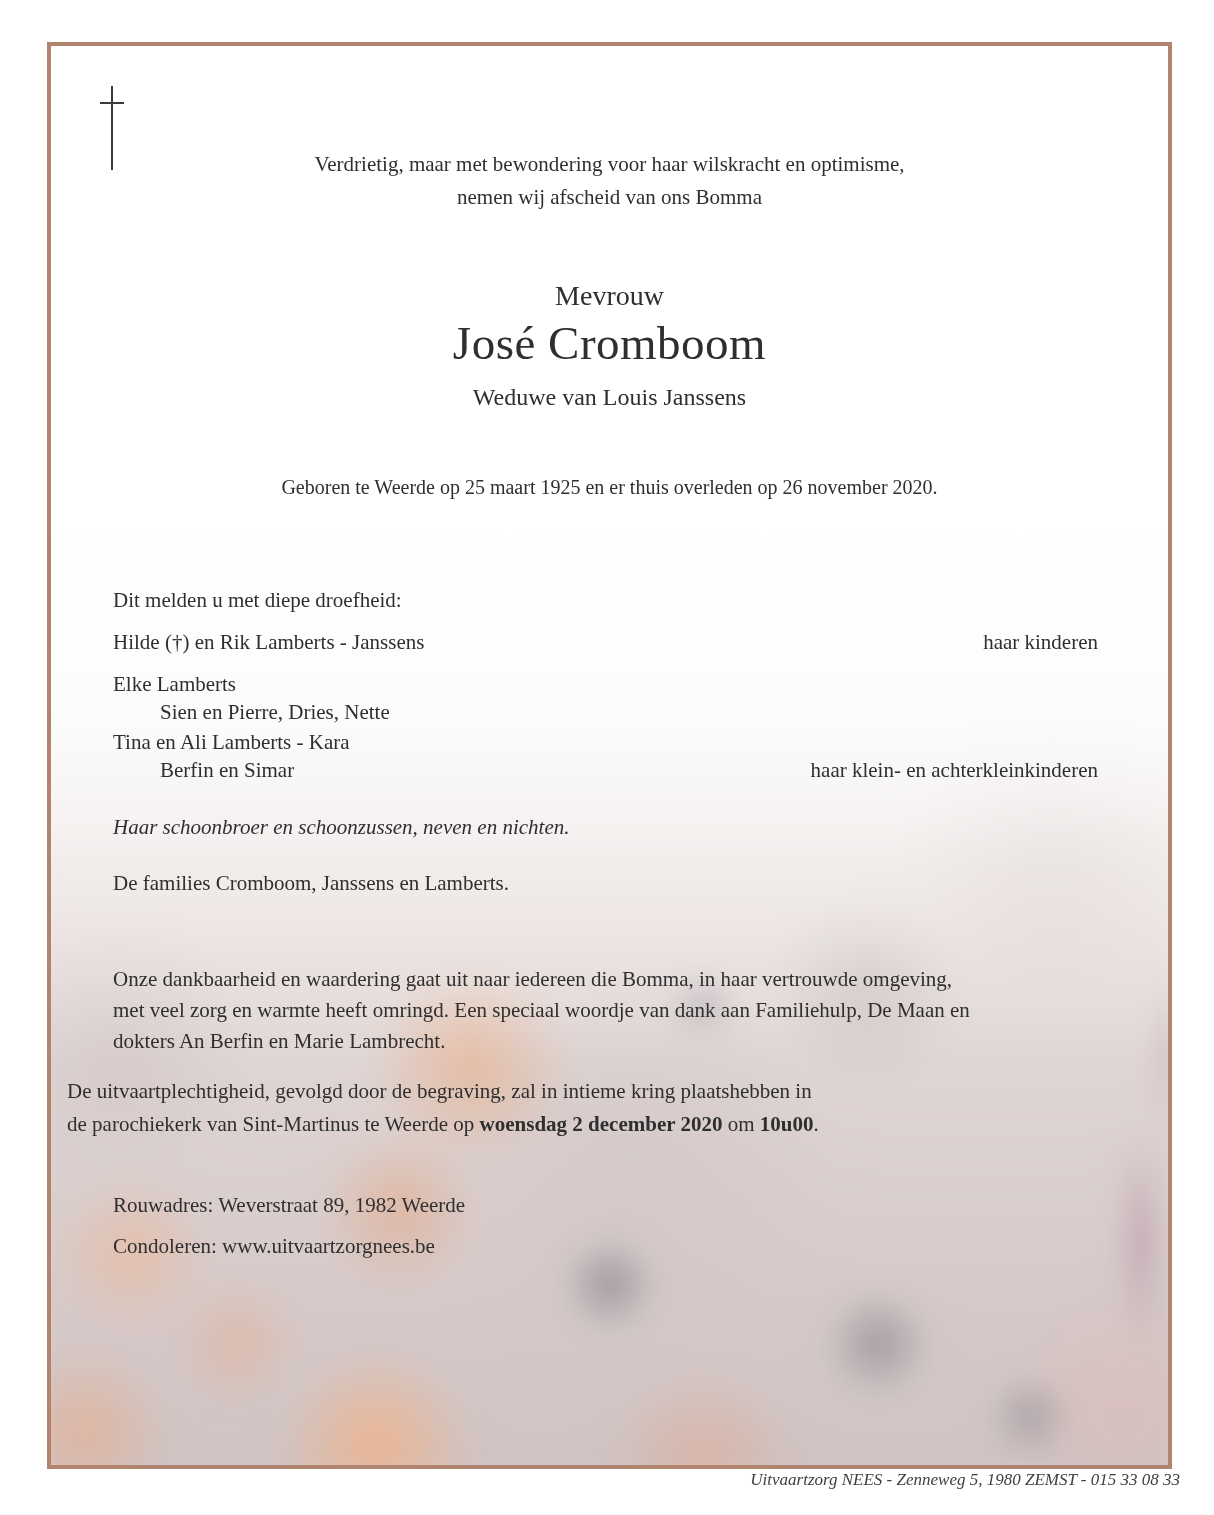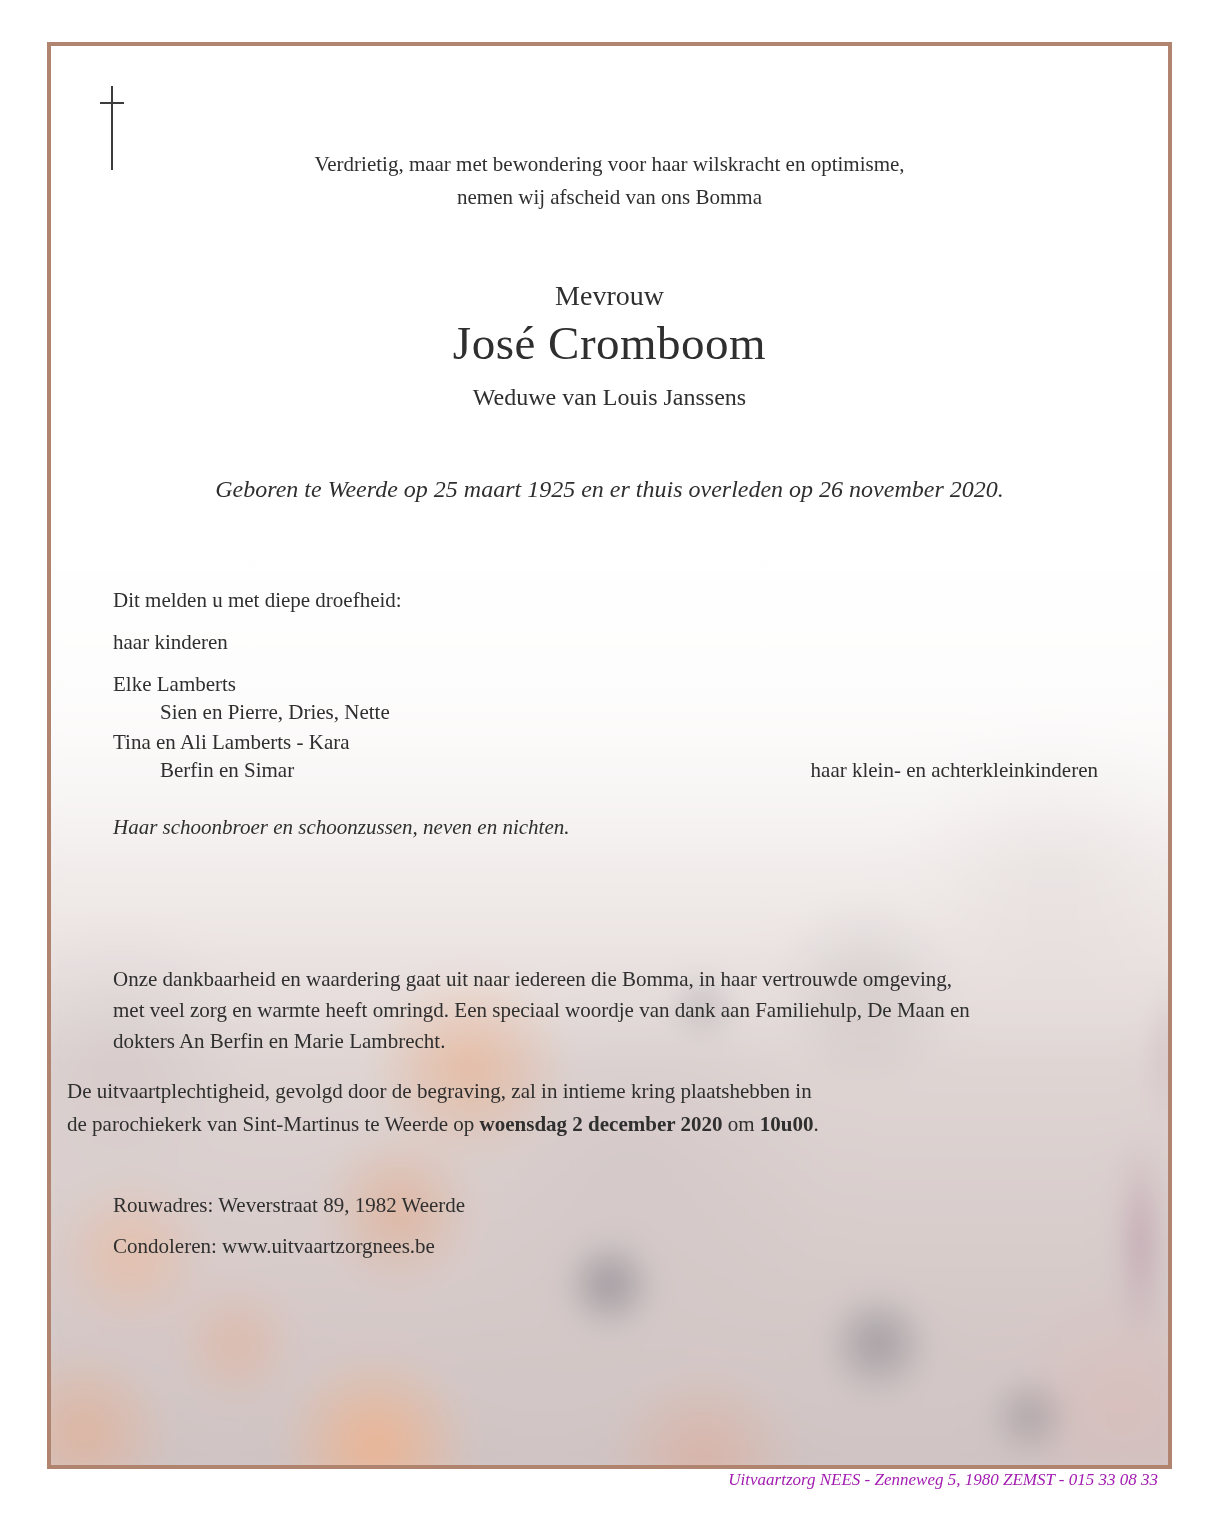--- a/index.html
+++ b/index.html
@@ -74,21 +74,21 @@
     content: ""; position: absolute;
     left: 0; top: 16px; width: 24px; height: 2px; background: #3c3c3c;
   }
 
   .centered { position: absolute; left: 0; right: 0; text-align: center; }
 
   .opening   { top: 102px; font-size: 21px; line-height: 33px; }
   .salutation{ top: 234px; font-size: 28px; }
   .deceased  { top: 270px; font-size: 47px; font-weight: normal; letter-spacing: 0.5px; }
   .widow     { top: 338px; font-size: 24px; }
-  .dates     { top: 430px; font-size: 24px; font-style: italic; }
+  .dates     { top: 430px; font-size: 20px; }
 
   .row {
     position: absolute; left: 62px; right: 70px;
     font-size: 21px;
     display: flex; justify-content: space-between; align-items: baseline;
   }
   .row .indent { padding-left: 47px; }
 
   .intro     { top: 542px; }
   .rel-0     { top: 584px; }
@@ -108,22 +108,22 @@
     position: absolute; left: 16px; right: 0; top: 1029px;
     text-align: left; font-size: 21px; line-height: 33px;
   }
   .service b { font-weight: bold; }
 
   .addr1 { top: 1147px; }
   .addr2 { top: 1188px; }
   .addr  { position: absolute; left: 62px; font-size: 21px; }
 
   .footer {
-    position: absolute; right: 56px; top: 1470px;
-    font-size: 17px; font-style: italic; color: #a21caf;
+    position: absolute; right: 34px; top: 1470px;
+    font-size: 17px; font-style: italic; color: #404040;
     z-index: 3;
   }
 </style>
 </head>
 <body>
 
 <div class="card">
 
   <div class="bg">
     <div class="bg-photo"></div>
@@ -142,20 +142,21 @@
     <div class="centered salutation">Mevrouw</div>
     <div class="centered deceased">José Cromboom</div>
     <div class="centered widow">Weduwe van Louis Janssens</div>
     <div class="centered dates">Geboren te Weerde op 25 maart 1925 en er thuis overleden op 26 november 2020.</div>
 
     <div class="row intro">
       <span>Dit melden u met diepe droefheid:</span>
     </div>
 
     <div class="row rel-0">
+      <span>Hilde (†) en Rik Lamberts - Janssens</span>
       <span>haar kinderen</span>
     </div>
     <div class="row rel-1">
       <span>Elke Lamberts</span>
       <span></span>
     </div>
     <div class="row rel-2">
       <span class="indent">Sien en Pierre, Dries, Nette</span>
       <span></span>
     </div>
@@ -165,20 +166,23 @@
     </div>
     <div class="row rel-4">
       <span class="indent">Berfin en Simar</span>
       <span>haar klein- en achterkleinkinderen</span>
     </div>
 
     <div class="row inlaws">
       <span>Haar schoonbroer en schoonzussen, neven en nichten.</span>
     </div>
 
+    <div class="row families">
+      <span>De families Cromboom, Janssens en Lamberts.</span>
+    </div>
 
     <div class="thanks">
       <div>Onze dankbaarheid en waardering gaat uit naar iedereen die Bomma, in haar vertrouwde omgeving,</div>
       <div>met veel zorg en warmte heeft omringd. Een speciaal woordje van dank aan Familiehulp, De Maan en</div>
       <div>dokters An Berfin en Marie Lambrecht.</div>
     </div>
 
     <div class="service">
       <div>De uitvaartplechtigheid, gevolgd door de begraving, zal in intieme kring plaatshebben in</div>
       <div>

